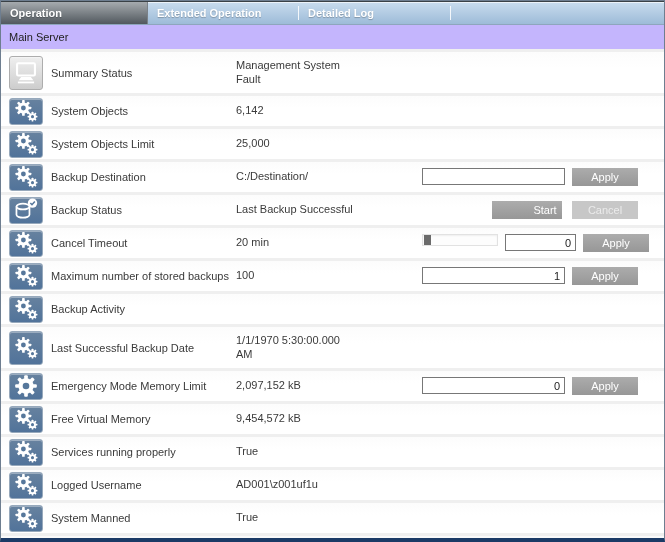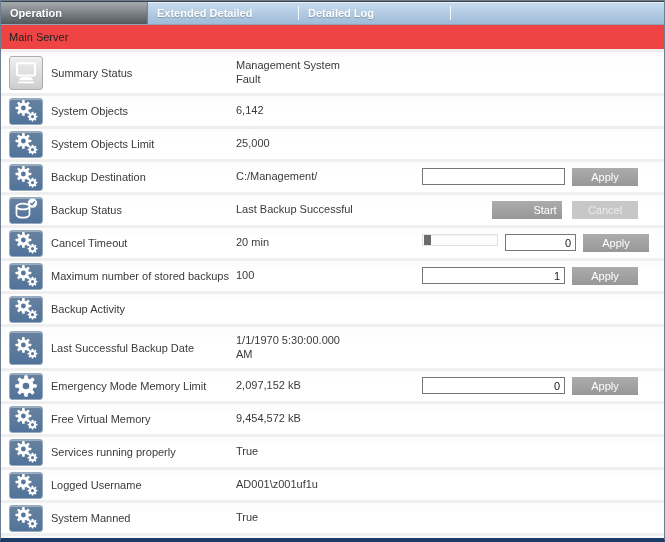--- a/index.html
+++ b/index.html
@@ -34,21 +34,21 @@
     border-right:1px solid #7a8188;
   }
   .tab.t2 { width:150px; }
   .tab.t3 { width:151px;text-align:right; }
   .tab-sep {
     width:1px; height:14px; background:rgba(255,255,255,.85);
     align-self:center;
   }
   
   .server-bar {
-    flex:0 0 24px; background:#ef4444;
+    flex:0 0 24px; background:#c4b5fd;
     display:flex; align-items:center; padding-left:8px;
     color:#222;
   }
   
   .rows { flex:1 1 auto; background:#f0abfc; display:flex; flex-direction:column; overflow:hidden; }
   .row {
     flex:0 0 33px; display:flex; align-items:center;
     border-top:3px solid #efefef;
     background:linear-gradient(#fcfcfc,#ffffff 40%);
     padding-left:8px;
@@ -131,21 +131,21 @@
   </defs>
 </svg>
 
 <div class="window">
 
   <div class="tabbar">
     <div class="tab active">
       <span>Operation</span>
     </div>
     <div class="tab t2">
-      <span>Extended Detailed</span>
+      <span>Extended Operation</span>
     </div>
     <div class="tab-sep"></div>
     <div class="tab t3">
       <span>Detailed Log</span>
     </div>
     <div class="tab-sep"></div>
   </div>
 
   <div class="server-bar">
     <span>Main Server</span>
@@ -186,21 +186,21 @@
       <div class="row-value">25,000</div>
     </div>
 
     <div class="row">
       <div class="icon-btn">
         <svg width="28" height="26" viewBox="0 0 32 30">
             <use href="#gears-double"></use>
           </svg>
       </div>
       <div class="row-label">Backup Destination</div>
-      <div class="row-value">C:/Management/</div>
+      <div class="row-value">C:/Destination/</div>
       <div class="controls">
         <input class="txt-input wide" type="text" value="" style="">
         <button class="btn apply">Apply</button>
       </div>
     </div>
 
     <div class="row">
       <div class="icon-btn">
         <svg width="28" height="26" viewBox="0 0 32 30">
           <g fill="none" stroke="#fff" stroke-width="2">

